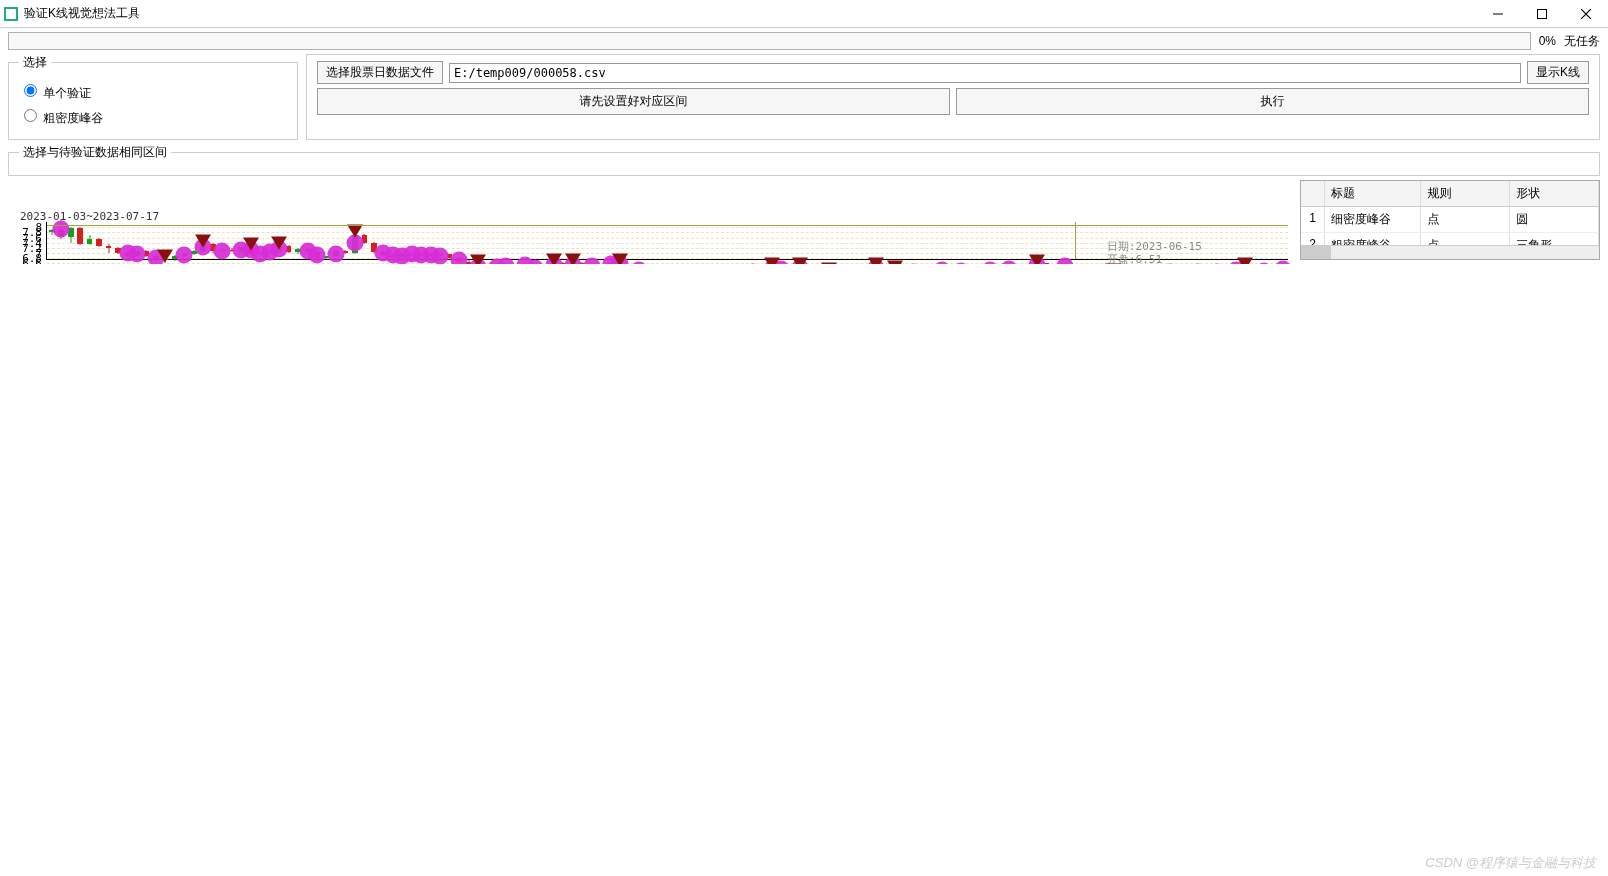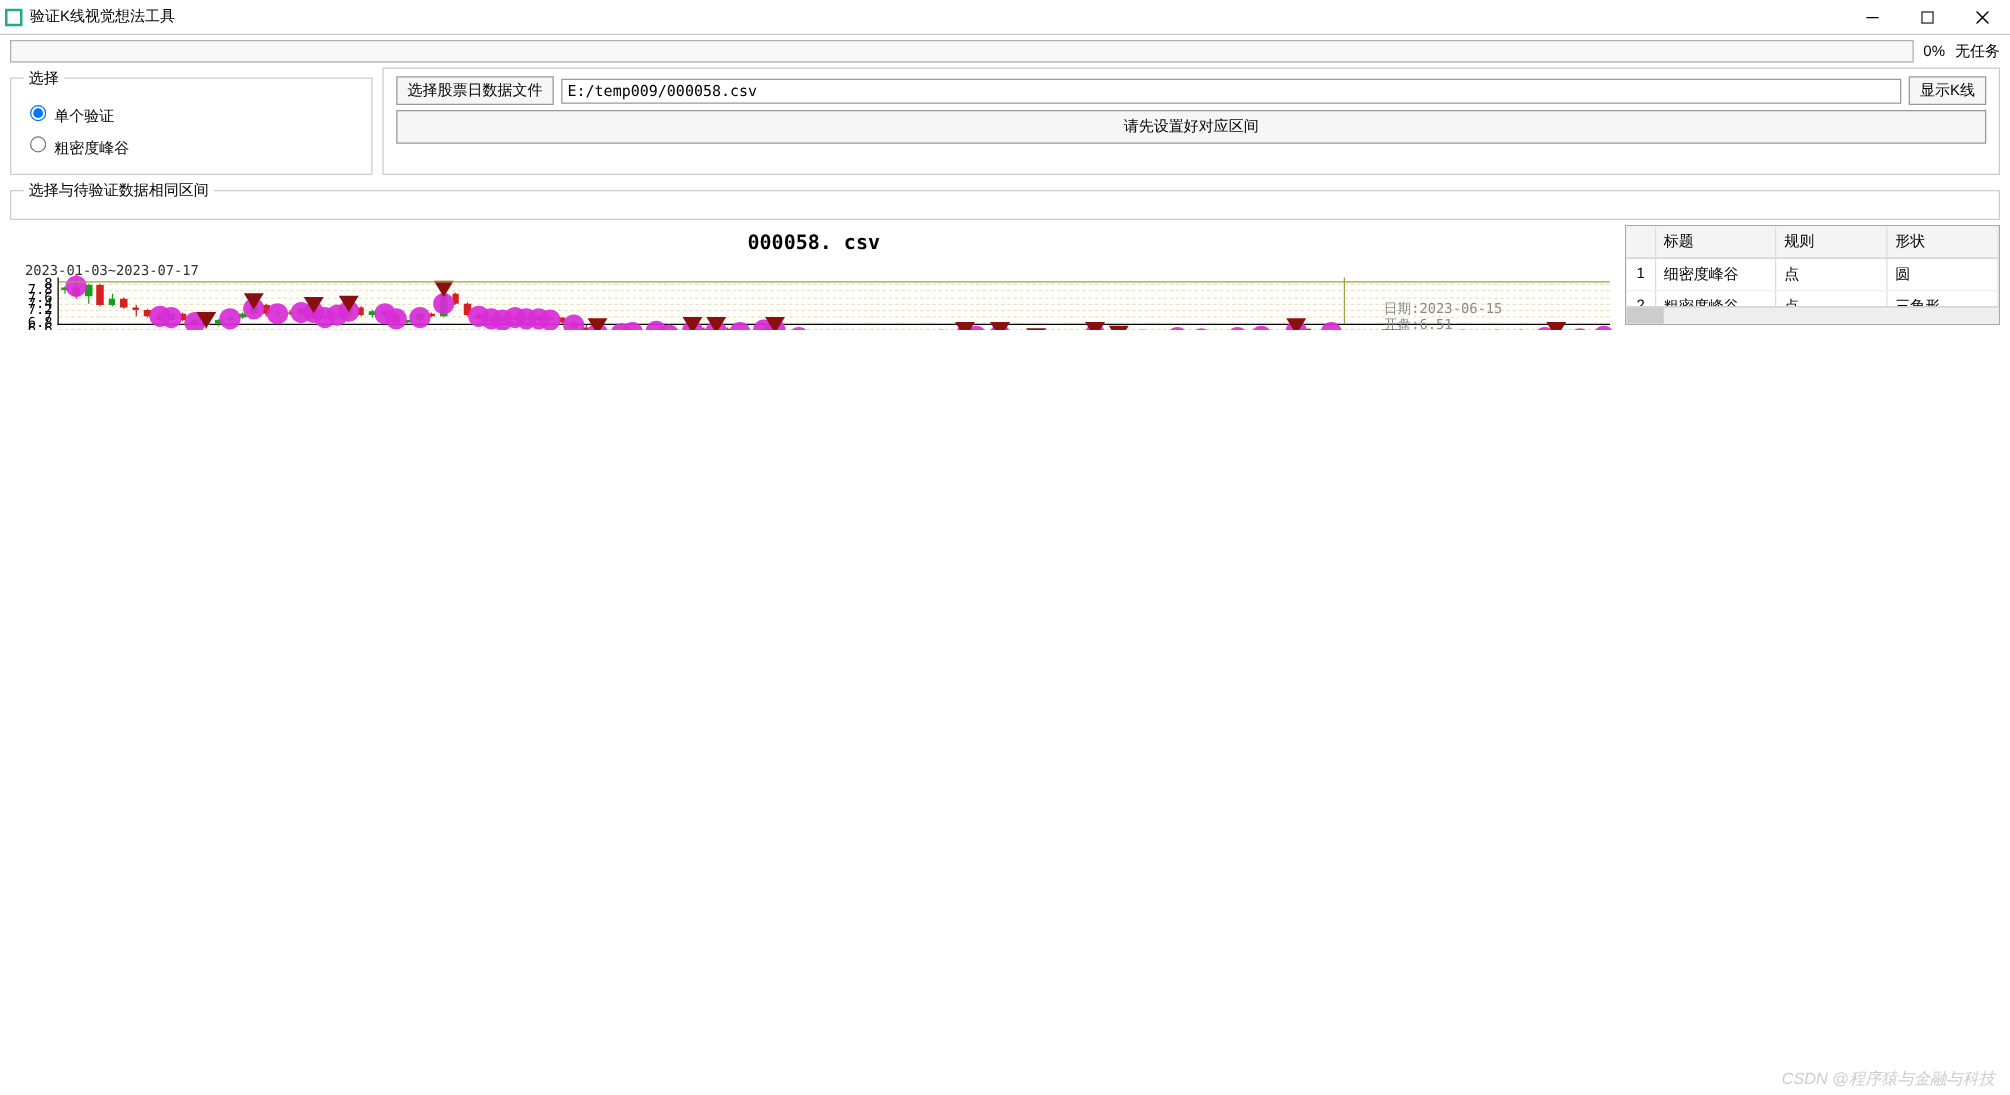--- a/index.html
+++ b/index.html
@@ -181,33 +181,33 @@
   </fieldset>
 
   <fieldset class="col-right">
     <div class="file-row">
       <button class="small-btn">选择股票日数据文件</button>
       <input class="path" value="E:/temp009/000058.csv" style="">
       <button class="small-btn">显示K线</button>
     </div>
     <div class="btn-row">
       <button class="small-btn">请先设置好对应区间</button>
+      <button class="small-btn">执行</button>
     </div>
   </fieldset>
 </div>
 
 <div class="columns range-row">
   <fieldset style="flex:1">
     <legend>选择与待验证数据相同区间</legend>
   </fieldset>
 </div>
 
 <div class="main">
   <div class="chart-panel">
-    <div class="chart-title">000058. csv</div>
     <div class="chart-subtitle">2023-01-03~2023-07-17</div>
     <div class="y-axis" id="y-axis">
         <div class="y-tick" style="top: 56.8333px;">6</div>
         <div class="y-tick" style="top: 51.6667px;">6.2</div>
         <div class="y-tick" style="top: 46.5px;">3.4</div>
         <div class="y-tick" style="top: 41.3333px;">6.6</div>
         <div class="y-tick" style="top: 36.1667px;">6.8</div>
         <div class="y-tick" style="top: 31px;">7</div>
         <div class="y-tick" style="top: 25.8333px;">7.2</div>
         <div class="y-tick" style="top: 20.6667px;">7.4</div>

